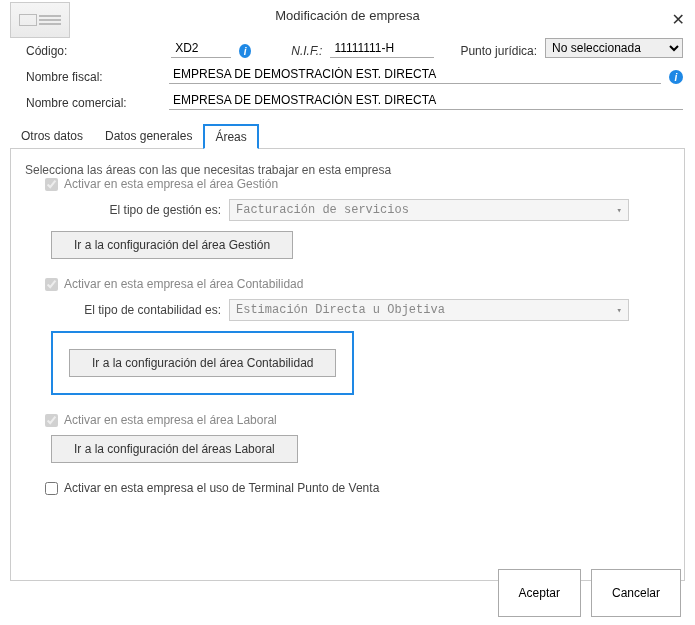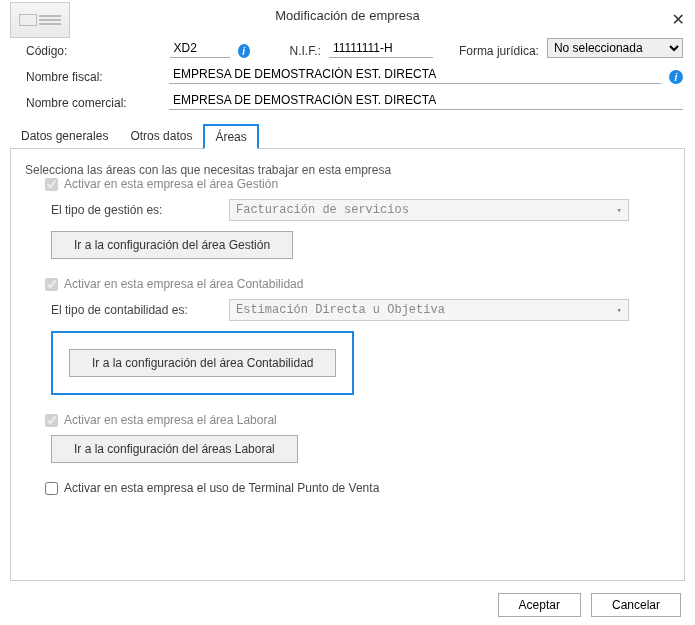--- a/index.html
+++ b/index.html
@@ -126,21 +126,21 @@
   .chk-row input[type=checkbox] { accent-color: #888; }
   .chk-row.enabled { color: #444; }
   .sub-section { padding-left: 26px; margin-bottom: 18px; }
   .sub-row {
     display: flex;
     align-items: center;
     gap: 8px;
     margin-bottom: 10px;
     color: #444;
   }
-  .sub-row .lbl { width: 170px; }
+  .sub-row .lbl { width: 170px; text-align: right; }
   .combo {
     flex: 1;
     display: flex;
     align-items: center;
     justify-content: space-between;
     border: 1px solid #ccc;
     background: #f5f5f5;
     color: #888;
     padding: 2px 6px;
     height: 22px;
@@ -164,21 +164,21 @@
   .footer-btns {
     position: absolute;
     right: 14px;
     bottom: 8px;
     display: flex;
     gap: 10px;
   }
   .dlg-btn {
     border: 1px solid #aaa;
     background: #fff;
-    padding: 4px 20px;
+    padding: 16px 20px;
     cursor: pointer;
     font-size: 12px;
   }
 </style>
 </head>
 <body>
 
 <div class="titlebar">
   <span>Modificación de empresa</span>
   <span class="close-x">✕</span>
@@ -193,41 +193,41 @@
         <div class="logo-line"></div>
     </div>
   </div>
 </div>
 
 <div class="form-area">
   <div class="row">
     <span class="label1">Código:</span>
     <input class="input codigo-input" value="XD2" style="">
     <span class="info-icon">i</span>
-    <span class="label-inline" style="margin-left:32px;">N.I.F.:</span>
+    <span class="label-inline" style="margin-left:32px;font-style:italic;">N.I.F.:</span>
     <input class="input nif-input" value="11111111-H" style="">
-    <span class="label-inline" style="margin-left:18px;">Forma jurídica:</span>
+    <span class="label-inline" style="margin-left:18px;">Punto jurídica:</span>
     <select class="forma-select">
       <option>No seleccionada</option>
     </select>
   </div>
   <div class="row">
     <span class="label1">Nombre fiscal:</span>
     <input class="input full-input" value="EMPRESA DE DEMOSTRACIÓN EST. DIRECTA" style="">
     <span class="info-icon">i</span>
   </div>
   <div class="row">
     <span class="label1">Nombre comercial:</span>
     <input class="input full-input" value="EMPRESA DE DEMOSTRACIÓN EST. DIRECTA" style="">
   </div>
 </div>
 
 <div class="tabs">
+  <div class="tab">Otros datos</div>
   <div class="tab">Datos generales</div>
-  <div class="tab">Otros datos</div>
   <div class="tab active">Áreas</div>
 </div>
 
 <div class="panel">
   <div class="instr">Selecciona las áreas con las que necesitas trabajar en esta empresa</div>
 
   <div class="chk-row">
     <input type="checkbox" checked="" disabled="" style="">
     <span>Activar en esta empresa el área Gestión</span>
   </div>

